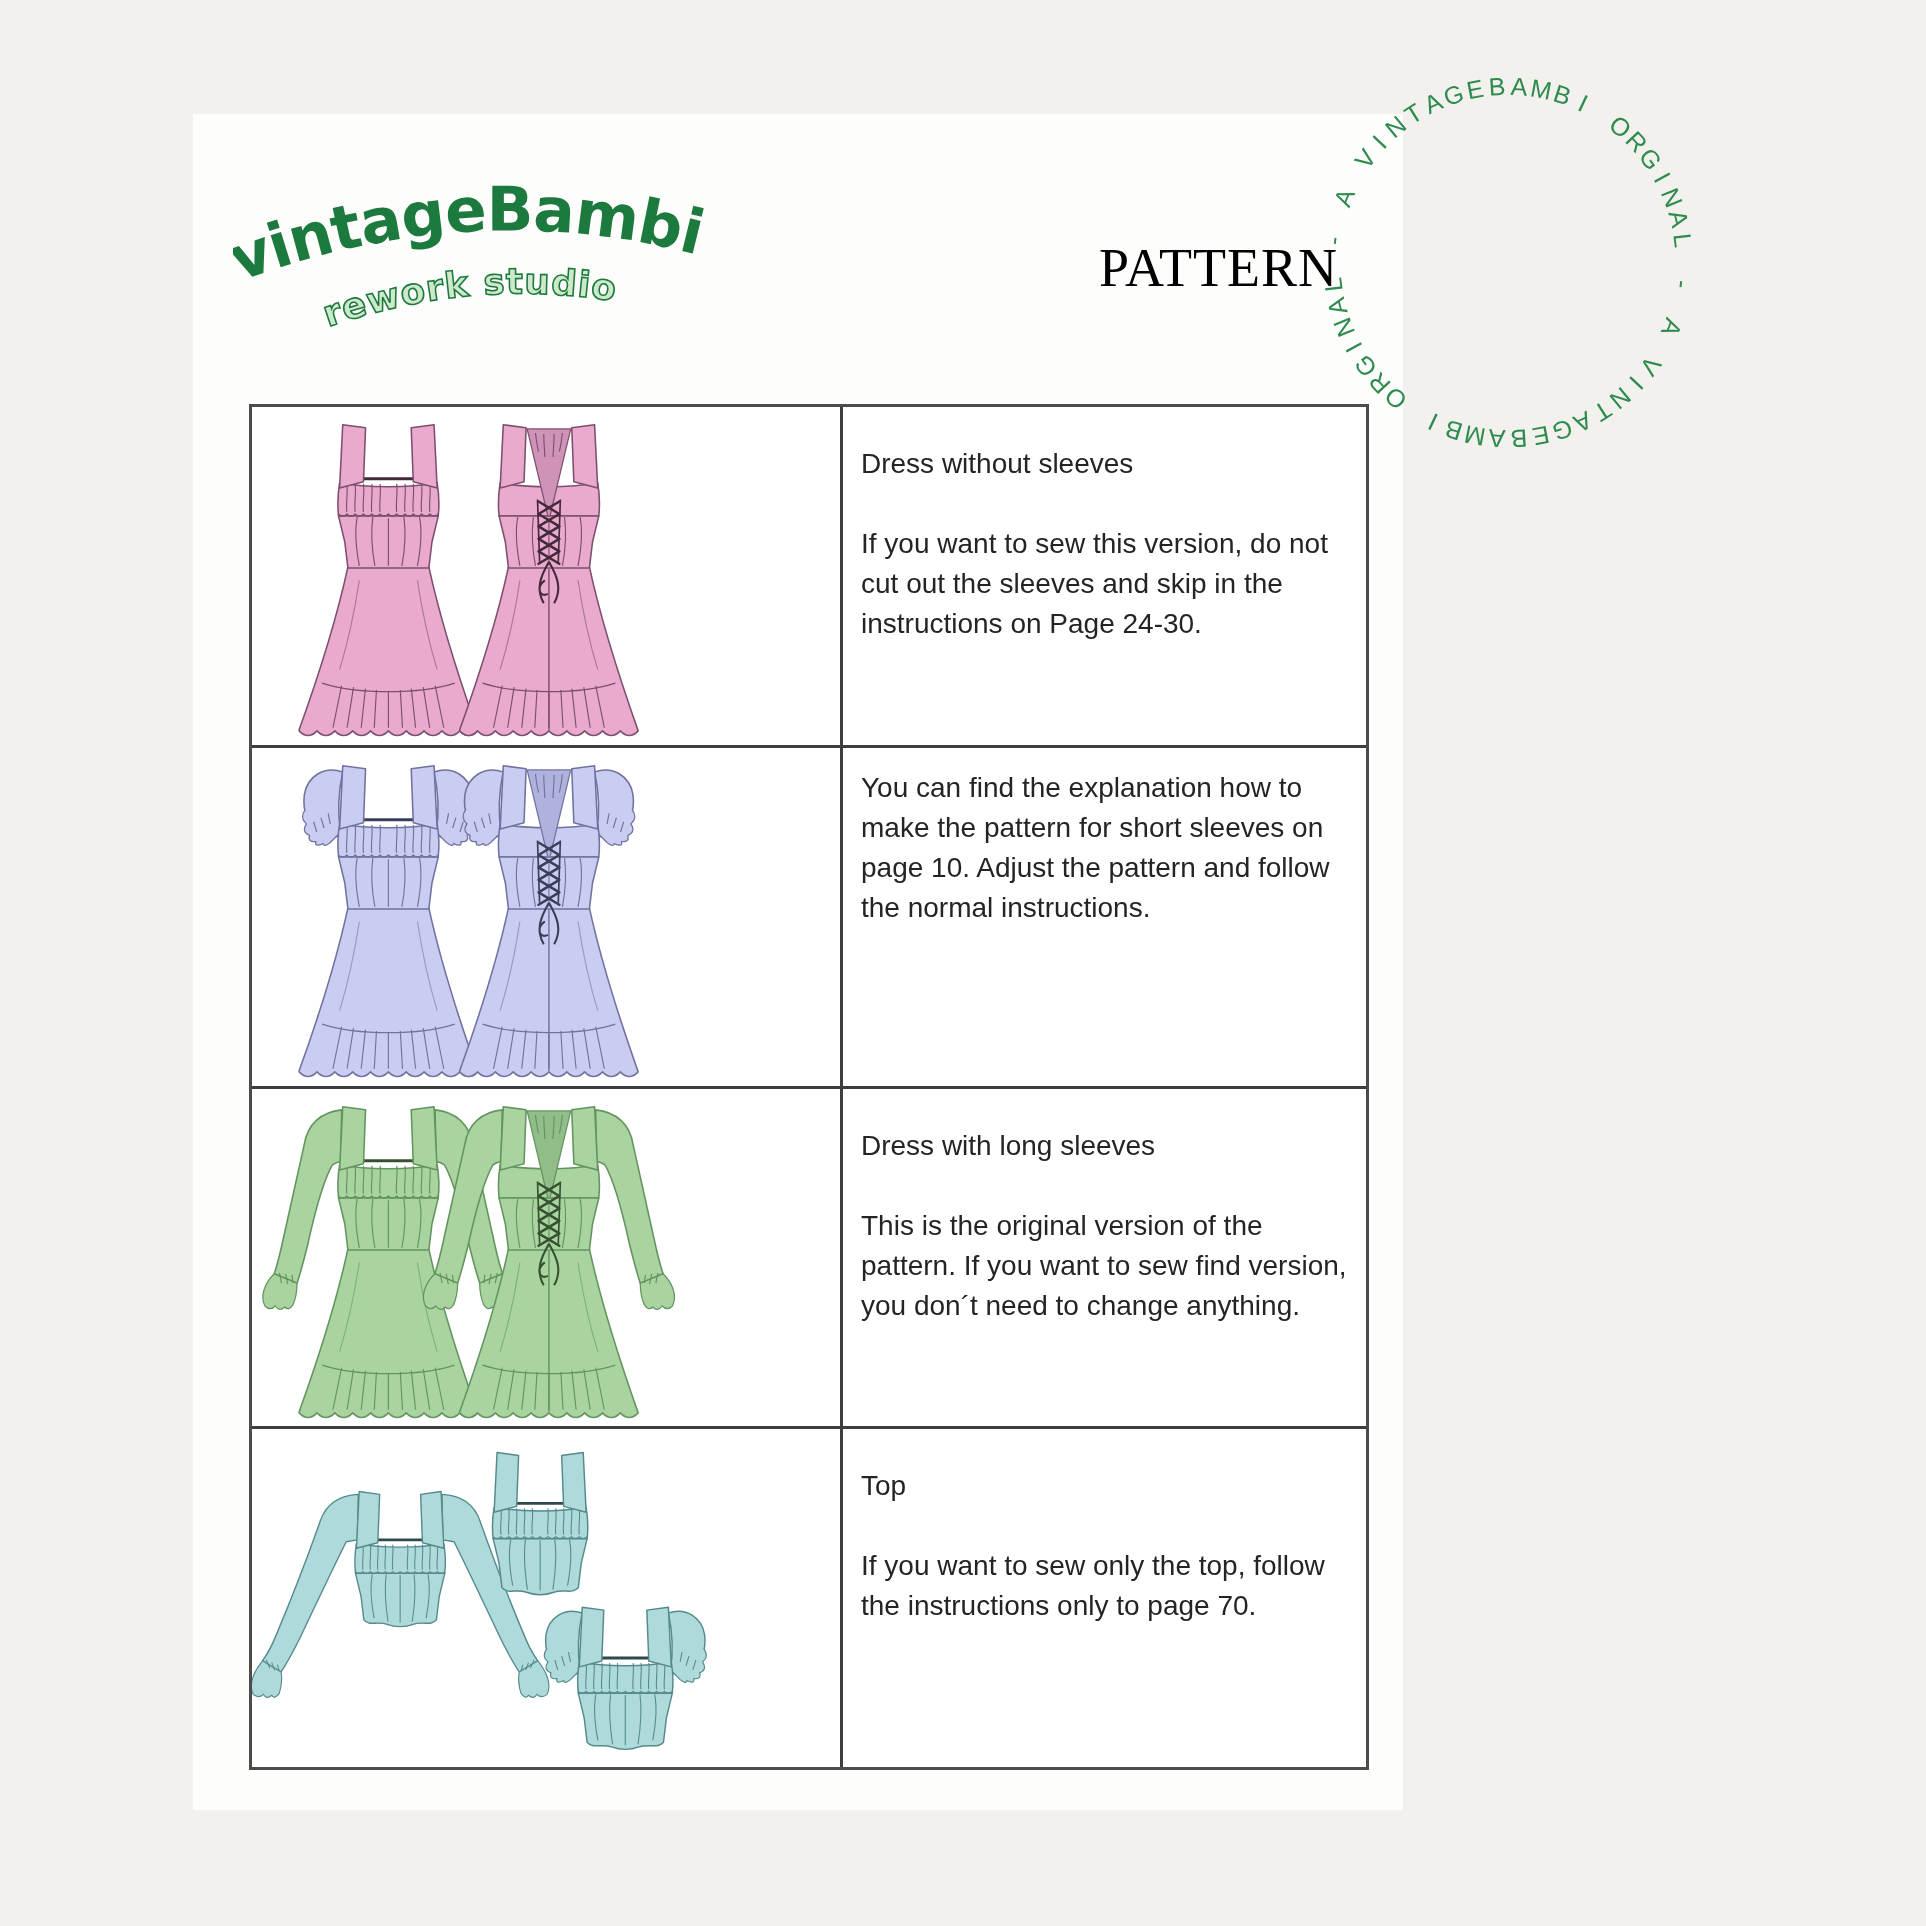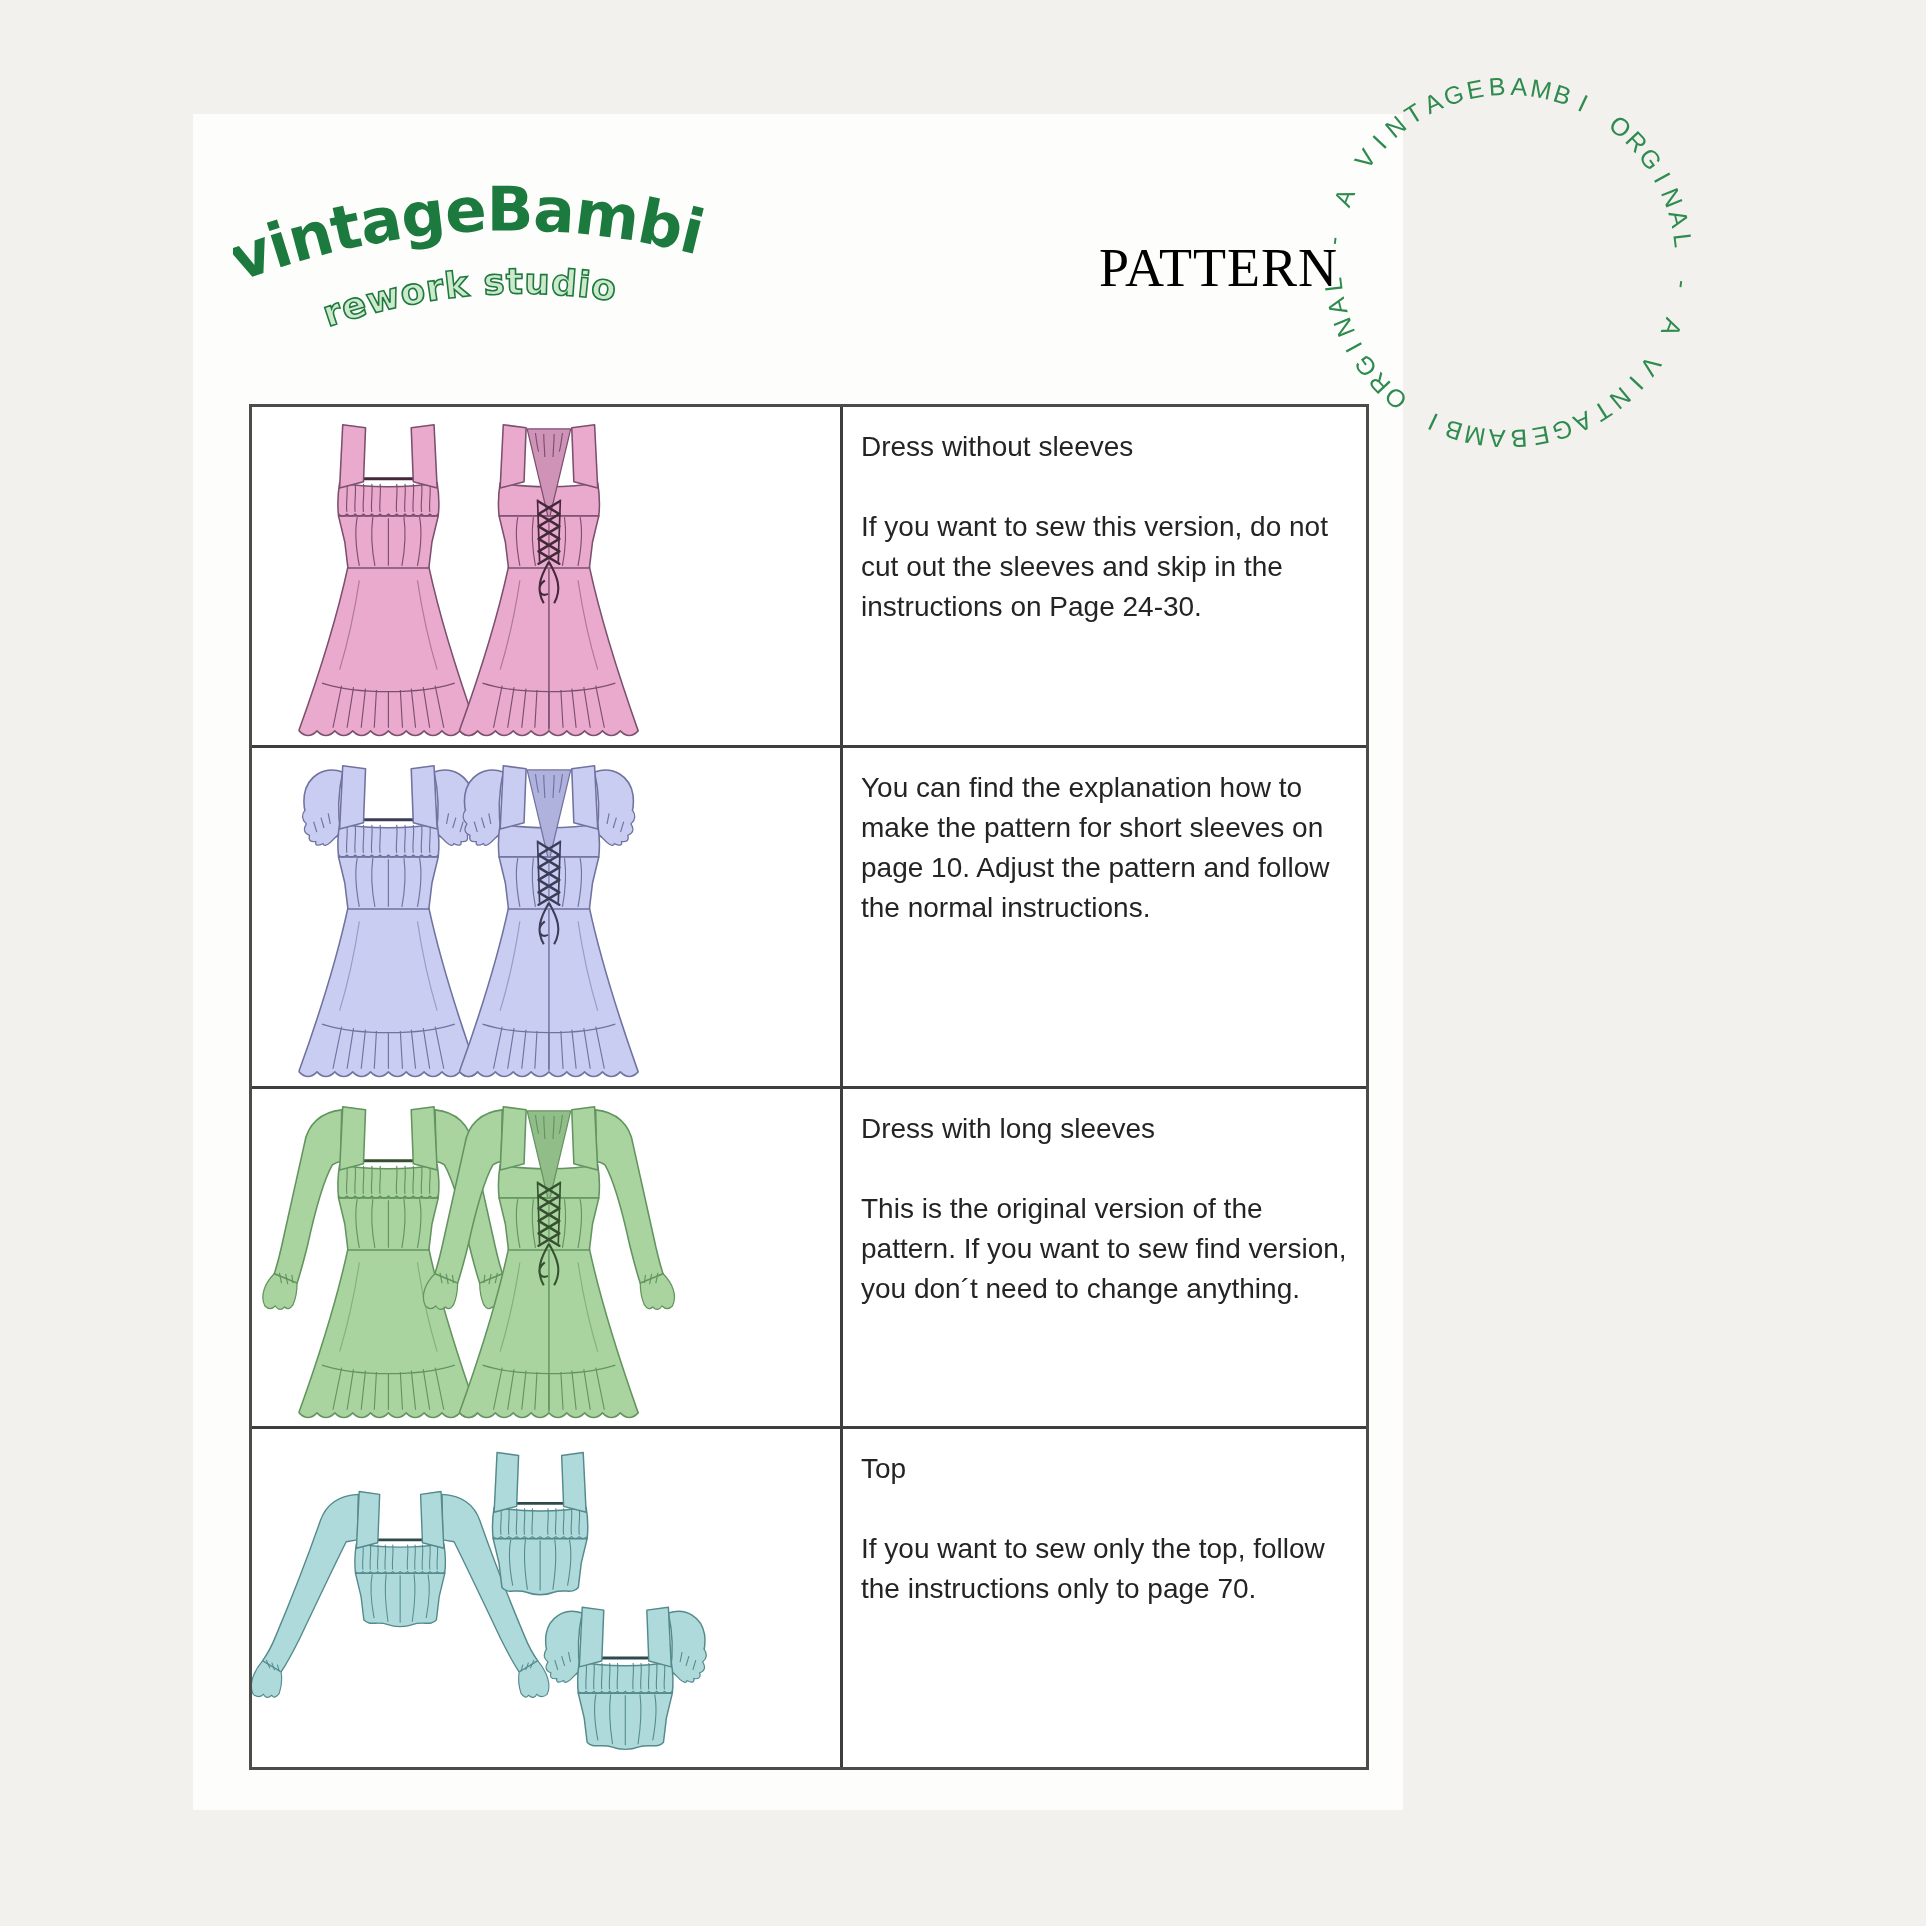--- a/index.html
+++ b/index.html
@@ -13,21 +13,21 @@
               font-size:25px;font-weight:400;letter-spacing:0;}
   .ptable{position:absolute;left:249px;top:404px;width:1120px;height:1366px;border:3px solid #4c4c4c;
           display:flex;flex-direction:column;background:#ffffff;box-sizing:border-box;}
   .prow{flex:1;display:flex;min-height:0;}
   .prow + .prow{border-top:3px solid #3e3e3e;}
   .cell{box-sizing:border-box;}
   .cell.art{width:588px;position:relative;flex:none;}
   .cell.art svg{position:absolute;left:0;top:0;width:100%;height:100%;}
   .cell.txt{flex:1;border-left:3px solid #3e3e3e;padding:20px 18px 0 18px;color:#242424;
             font-size:28px;line-height:40px;}
-  .heading{margin:0 0 40px 0;}
+  .heading{margin:17px 0 40px 0;}
   .body{max-width:500px;}
 </style>
 </head>
 <body>
 
 <div class="canvas">
   <div class="page"></div>
 
   <svg class="logo" viewBox="0 0 480 205">
     <defs>

